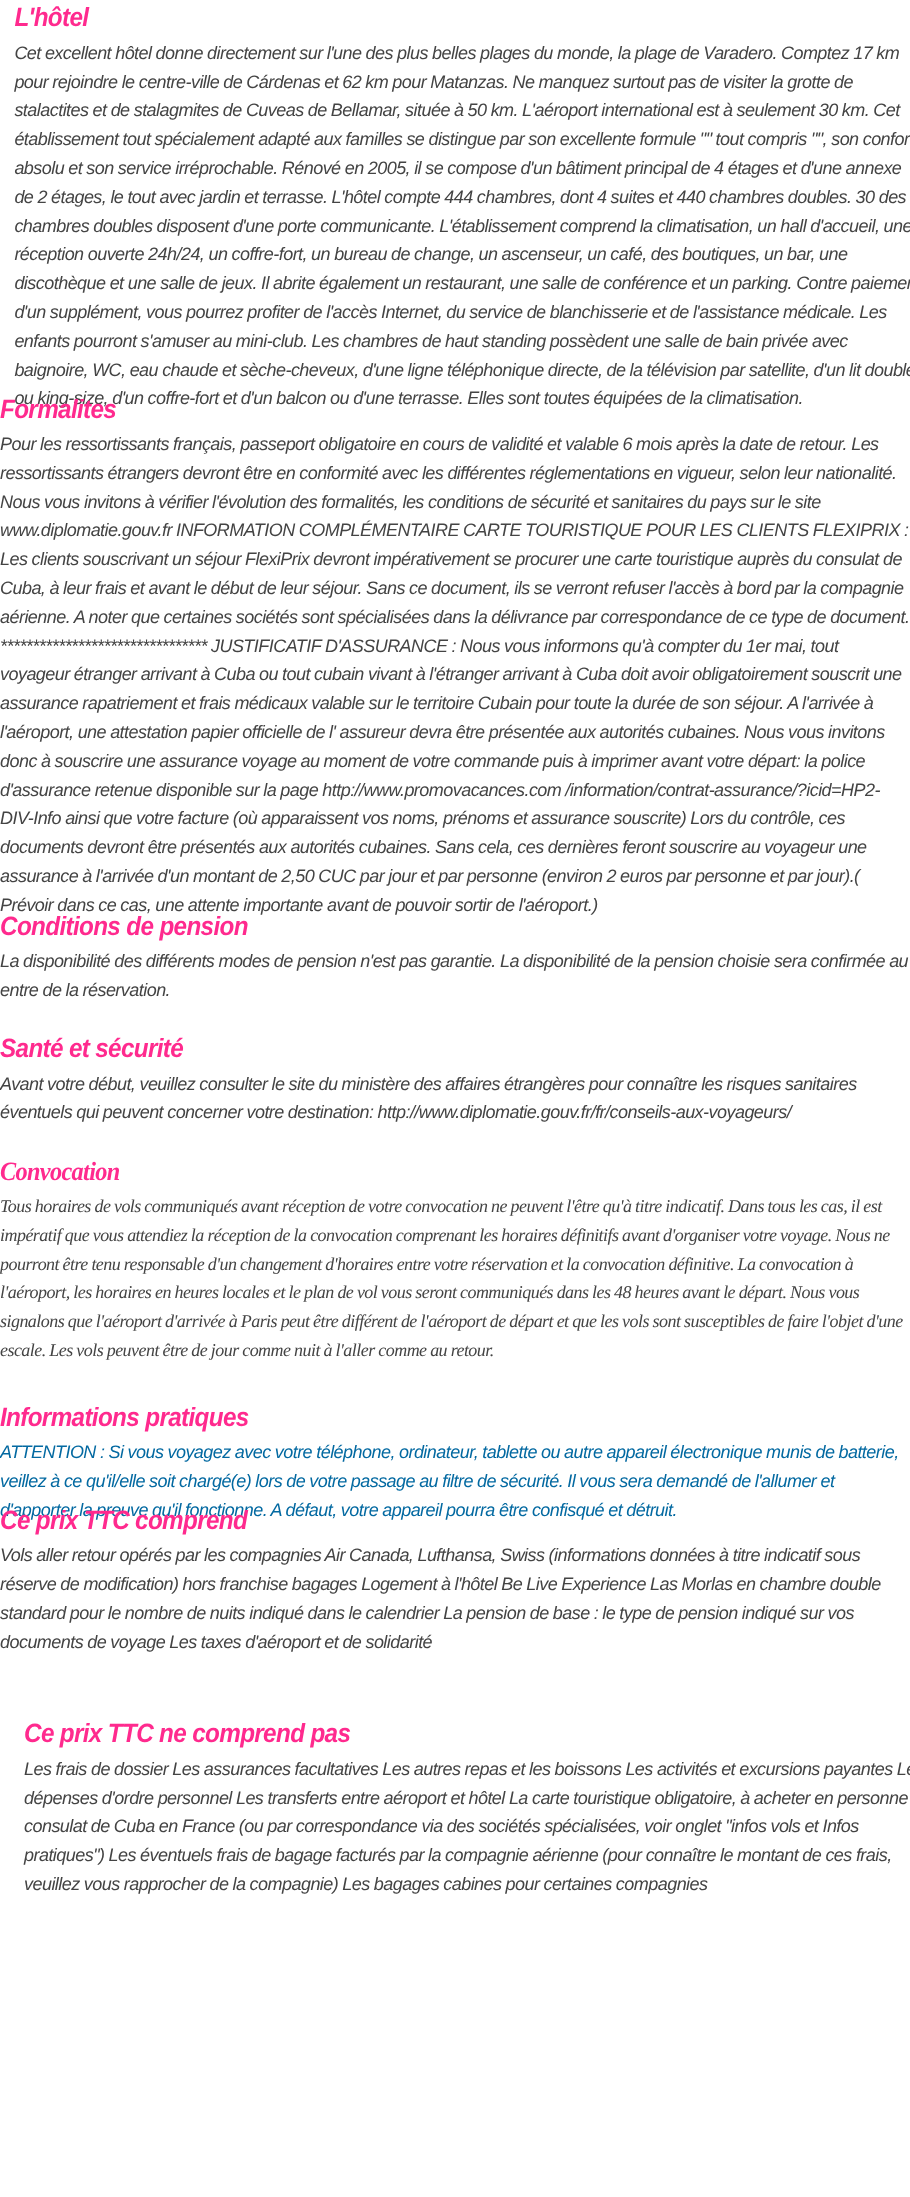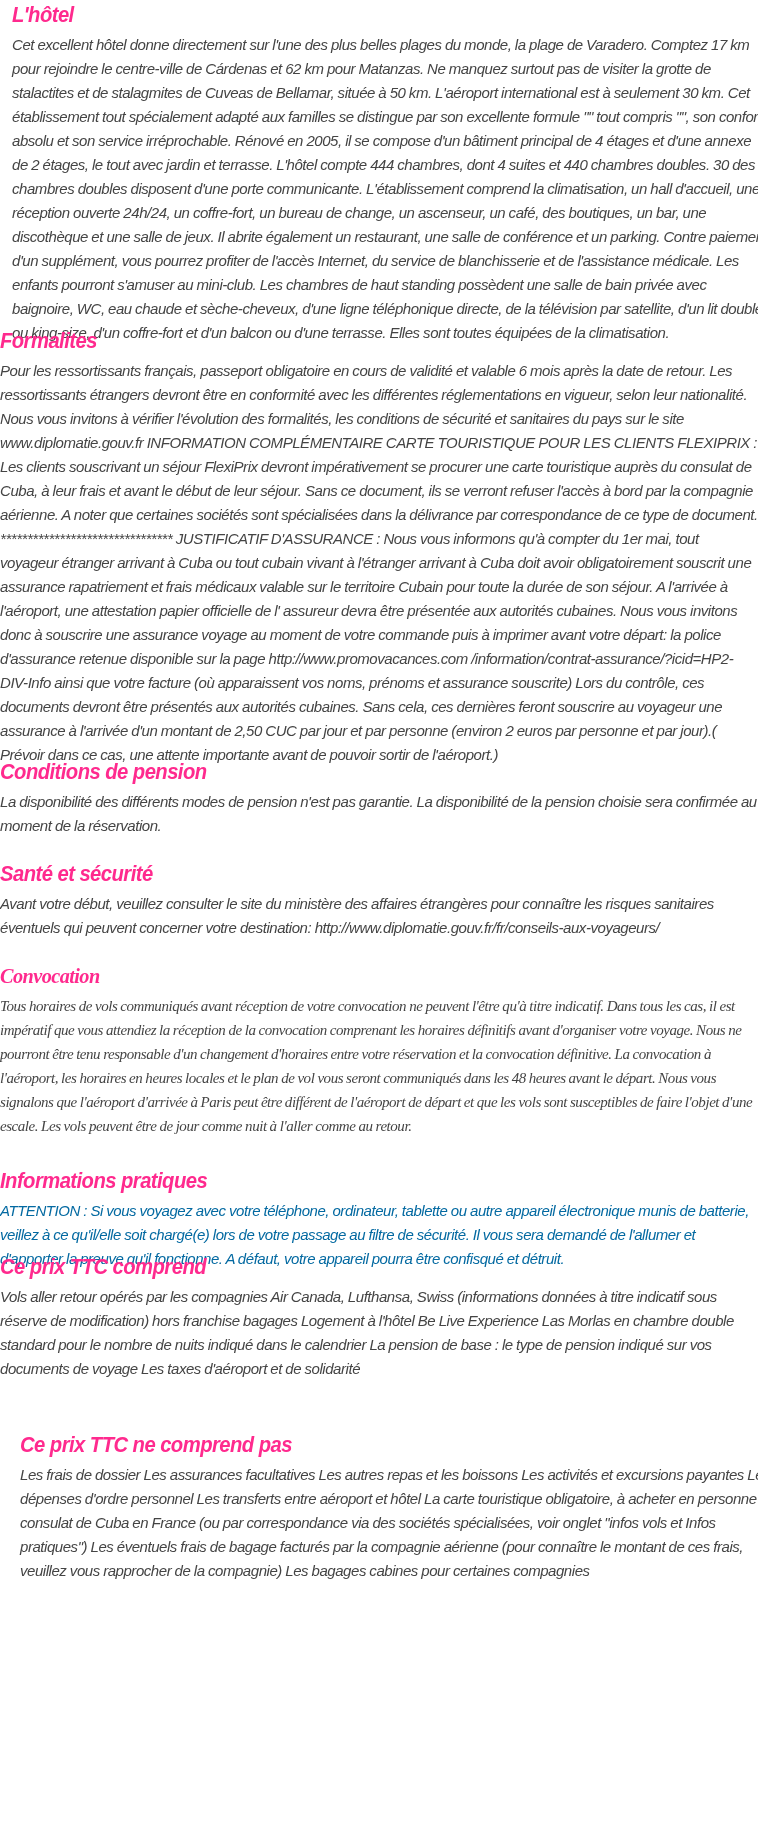--- a/index.html
+++ b/index.html
@@ -43,21 +43,21 @@
     <p style="margin-top: 3px; color: rgb(68, 68, 68);">Cet excellent hôtel donne directement sur l'une des plus belles plages du monde, la plage de Varadero. Comptez 17 km pour rejoindre le centre-ville de Cárdenas et 62 km pour Matanzas. Ne manquez surtout pas de visiter la grotte de stalactites et de stalagmites de Cuveas de Bellamar, située à 50 km. L'aéroport international est à seulement 30 km. Cet établissement tout spécialement adapté aux familles se distingue par son excellente formule "" tout compris "", son confort absolu et son service irréprochable. Rénové en 2005, il se compose d'un bâtiment principal de 4 étages et d'une annexe de 2 étages, le tout avec jardin et terrasse. L'hôtel compte 444 chambres, dont 4 suites et 440 chambres doubles. 30 des chambres doubles disposent d'une porte communicante. L'établissement comprend la climatisation, un hall d'accueil, une réception ouverte 24h/24, un coffre-fort, un bureau de change, un ascenseur, un café, des boutiques, un bar, une discothèque et une salle de jeux. Il abrite également un restaurant, une salle de conférence et un parking. Contre paiement d'un supplément, vous pourrez profiter de l'accès Internet, du service de blanchisserie et de l'assistance médicale. Les enfants pourront s'amuser au mini-club. Les chambres de haut standing possèdent une salle de bain privée avec baignoire, WC, eau chaude et sèche-cheveux, d'une ligne téléphonique directe, de la télévision par satellite, d'un lit double ou king-size, d'un coffre-fort et d'un balcon ou d'une terrasse. Elles sont toutes équipées de la climatisation.</p>
   </div>
 
   <div class="section" style="position:absolute; top:326px; left:0;">
     <h2 class="h" style="color: rgb(255, 42, 142);">Formalites</h2>
     <p style="margin-top: 3px; color: rgb(68, 68, 68);">Pour les ressortissants français, passeport obligatoire en cours de validité et valable 6 mois après la date de retour. Les ressortissants étrangers devront être en conformité avec les différentes réglementations en vigueur, selon leur nationalité. Nous vous invitons à vérifier l'évolution des formalités, les conditions de sécurité et sanitaires du pays sur le site www.diplomatie.gouv.fr INFORMATION COMPLÉMENTAIRE CARTE TOURISTIQUE POUR LES CLIENTS FLEXIPRIX : Les clients souscrivant un séjour FlexiPrix devront impérativement se procurer une carte touristique auprès du consulat de Cuba, à leur frais et avant le début de leur séjour. Sans ce document, ils se verront refuser l'accès à bord par la compagnie aérienne. A noter que certaines sociétés sont spécialisées dans la délivrance par correspondance de ce type de document. ******************************** JUSTIFICATIF D'ASSURANCE : Nous vous informons qu'à compter du 1er mai, tout voyageur étranger arrivant à Cuba ou tout cubain vivant à l'étranger arrivant à Cuba doit avoir obligatoirement souscrit une assurance rapatriement et frais médicaux valable sur le territoire Cubain pour toute la durée de son séjour. A l'arrivée à l'aéroport, une attestation papier officielle de l' assureur devra être présentée aux autorités cubaines. Nous vous invitons donc à souscrire une assurance voyage au moment de votre commande puis à imprimer avant votre départ: la police d'assurance retenue disponible sur la page http://www.promovacances.com /information/contrat-assurance/?icid=HP2-DIV-Info ainsi que votre facture (où apparaissent vos noms, prénoms et assurance souscrite) Lors du contrôle, ces documents devront être présentés aux autorités cubaines. Sans cela, ces dernières feront souscrire au voyageur une assurance à l'arrivée d'un montant de 2,50 CUC par jour et par personne (environ 2 euros par personne et par jour).( Prévoir dans ce cas, une attente importante avant de pouvoir sortir de l'aéroport.)</p>
   </div>
 
   <div class="section" style="position:absolute; top:757px; left:0;">
     <h2 class="h" style="color: rgb(255, 42, 142);">Conditions de pension</h2>
-    <p style="margin-top: 3px; color: rgb(68, 68, 68);">La disponibilité des différents modes de pension n'est pas garantie. La disponibilité de la pension choisie sera confirmée au moment de la réservation.</p>
+    <p style="margin-top: 3px; color: rgb(68, 68, 68);">La disponibilité des différents modes de pension n'est pas garantie. La disponibilité de la pension choisie sera confirmée au entre de la réservation.</p>
   </div>
 
   <div class="section" style="position:absolute; top:859px; left:0;">
     <h2 class="h" style="color: rgb(255, 42, 142);">Santé et sécurité</h2>
     <p style="margin-top: 3px; color: rgb(68, 68, 68);">Avant votre début, veuillez consulter le site du ministère des affaires étrangères pour connaître les risques sanitaires éventuels qui peuvent concerner votre destination: http://www.diplomatie.gouv.fr/fr/conseils-aux-voyageurs/</p>
   </div>
 
   <div class="section" style="position:absolute; top:961px; left:0;font-family:Liberation Serif, serif;">
     <h2 class="h" style="color: rgb(255, 42, 142);">Convocation</h2>
     <p style="margin-top: 3px; color: rgb(68, 68, 68);">Tous horaires de vols communiqués avant réception de votre convocation ne peuvent l'être qu'à titre indicatif. Dans tous les cas, il est impératif que vous attendiez la réception de la convocation comprenant les horaires définitifs avant d'organiser votre voyage. Nous ne pourront être tenu responsable d'un changement d'horaires entre votre réservation et la convocation définitive. La convocation à l'aéroport, les horaires en heures locales et le plan de vol vous seront communiqués dans les 48 heures avant le départ. Nous vous signalons que l'aéroport d'arrivée à Paris peut être différent de l'aéroport de départ et que les vols sont susceptibles de faire l'objet d'une escale. Les vols peuvent être de jour comme nuit à l'aller comme au retour.</p>

